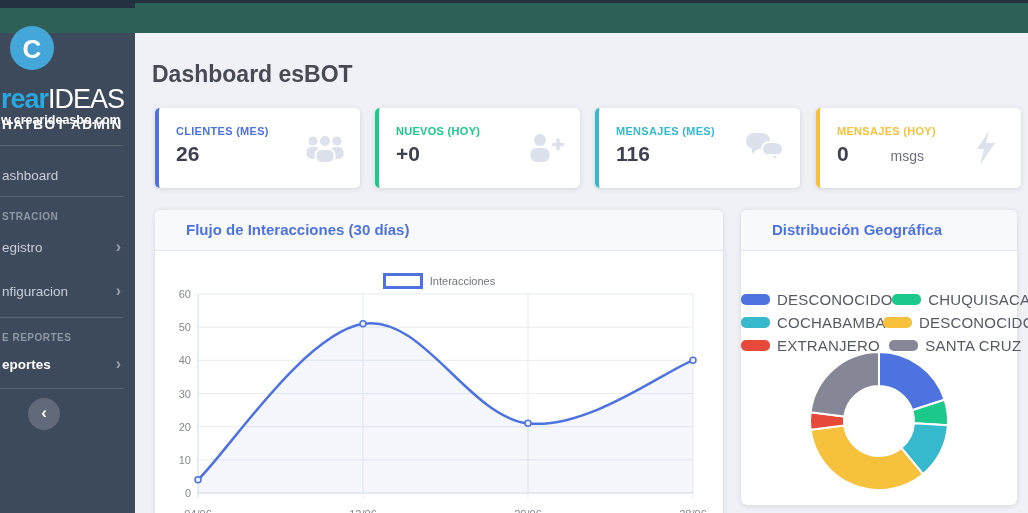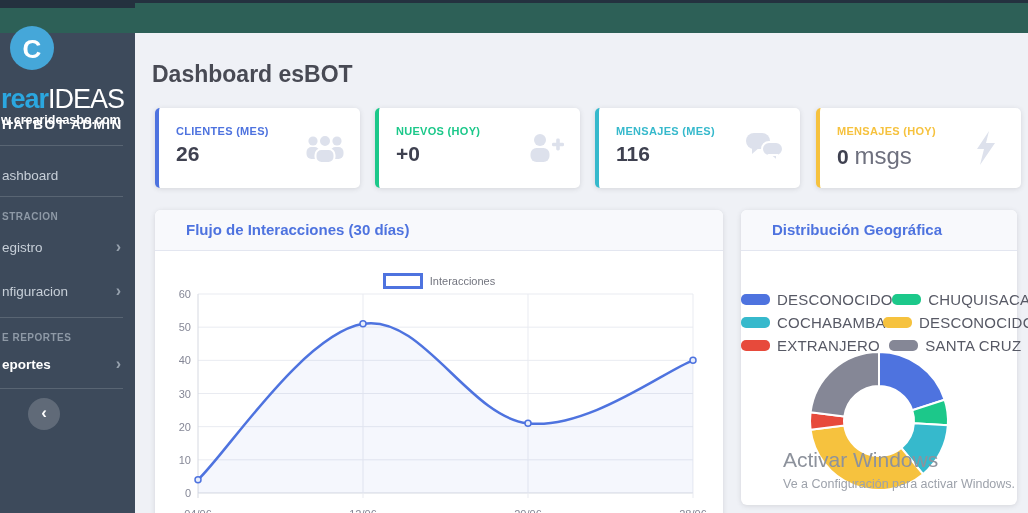--- a/index.html
+++ b/index.html
@@ -30,21 +30,21 @@
     background:rgba(255,255,255,0.18);color:#fff;text-align:center;line-height:30px;font-size:17px;font-weight:700;cursor:pointer;}
 
   
   .main{position:absolute;left:135px;top:33px;right:0;bottom:0;}
   .page-title{position:absolute;left:17px;top:28px;font-size:23px;font-weight:700;color:#484a54;}
 
   .stat-card{position:absolute;top:75px;width:201px;height:80px;background:#fff;border-radius:5px;
     border-left:4px solid #4e73df;box-shadow:0 1px 5px rgba(58,59,69,0.15);}
   .stat-label{position:absolute;left:17px;top:17px;font-size:11px;font-weight:700;letter-spacing:.3px;}
   .stat-value{position:absolute;left:17px;top:34px;font-size:21px;font-weight:700;color:#3f4150;}
-  .stat-value .suffix{font-size:24px;font-weight:400;color:#6e707e;}
+  .stat-value .suffix{font-size:14px;font-weight:400;color:#6e707e;margin-left:36px;}
   .stat-icon{position:absolute;right:14px;top:22px;width:42px;height:36px;}
 
   .panel{position:absolute;top:177px;background:#fff;border-radius:6px;box-shadow:0 1px 5px rgba(58,59,69,0.15);}
   .panel-header{height:40px;background:#f8f9fc;border-bottom:1px solid #e3e6f0;border-radius:6px 6px 0 0;
     line-height:40px;padding-left:31px;color:#4e73df;font-weight:700;font-size:15px;}
   .panel-body{position:relative;}
 
   .chart-panel{left:20px;width:568px;height:345px;}
   .chart-body{height:305px;}
   .line-legend{position:absolute;top:22px;left:0;width:100%;display:flex;justify-content:center;align-items:center;gap:7px;}
@@ -245,20 +245,16 @@
             <div class="geo-cell">
                 <span class="geo-swatch" style="background: rgb(231, 74, 59);"></span>
                 <span class="geo-label">EXTRANJERO</span>
               </div>
             <div class="geo-cell right">
                 <span class="geo-swatch" style="background: rgb(133, 135, 150);"></span>
                 <span class="geo-label">SANTA CRUZ</span>
               </div>
           </div>
         </div>
-        <div class="watermark">
-          <div class="wm1">Activar Windows</div>
-          <div class="wm2">Ve a Configuración para activar Windows.</div>
-        </div>
       </div>
     </section>
   </main>
 </div>
 
 </body></html>

